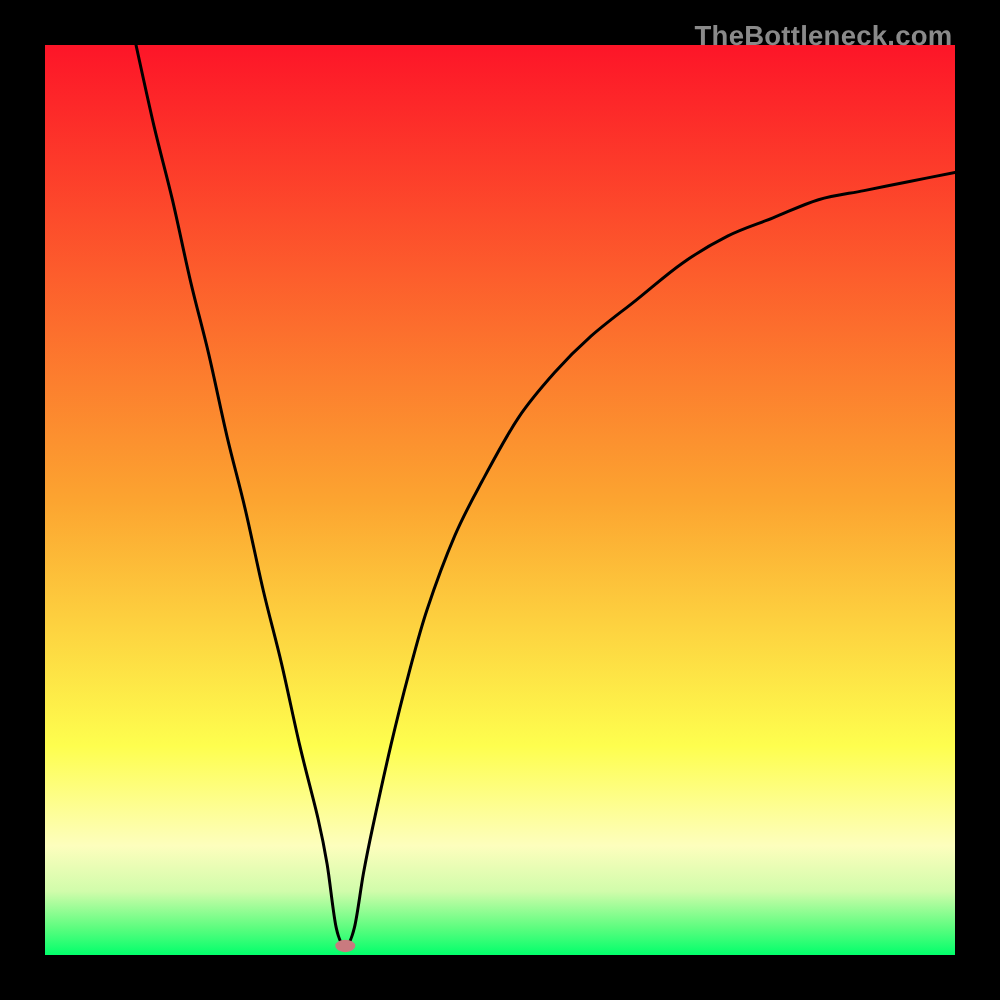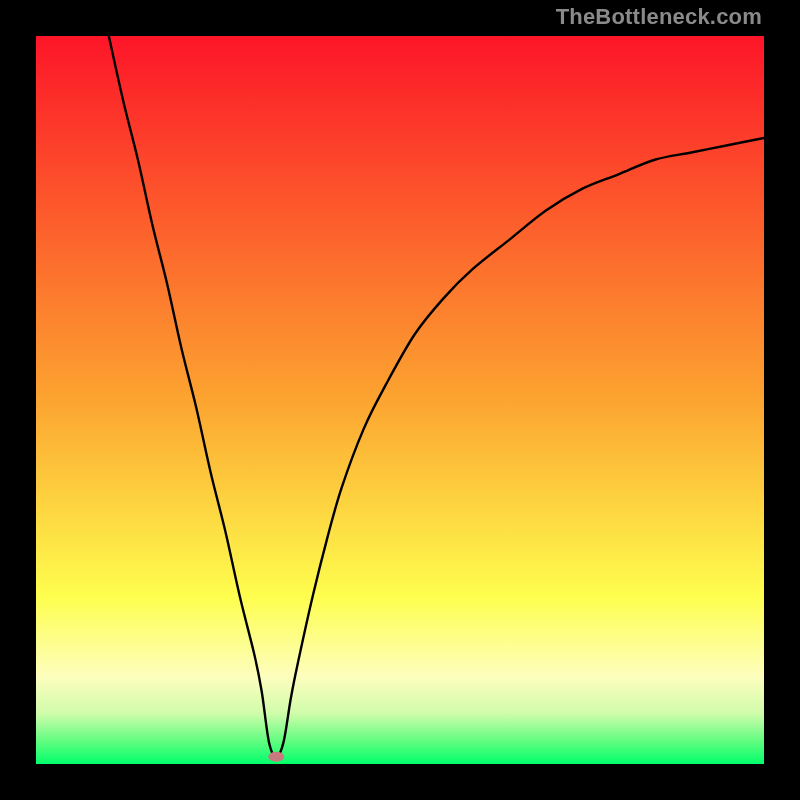--- a/index.html
+++ b/index.html
@@ -27,21 +27,21 @@
   }
   .curve-svg {
     position: absolute;
     left: 0;
     top: 0;
     width: 100%;
     height: 100%;
   }
   .watermark {
     position: absolute;
-    top: 4px;
+    top: 16px;
     right: 38px;
     font-family: Arial, Helvetica, sans-serif;
     font-size: 22px;
     font-weight: 600;
     color: #8a8a8a;
     letter-spacing: 0.2px;
   }
 </style>
 </head>
 <body>

